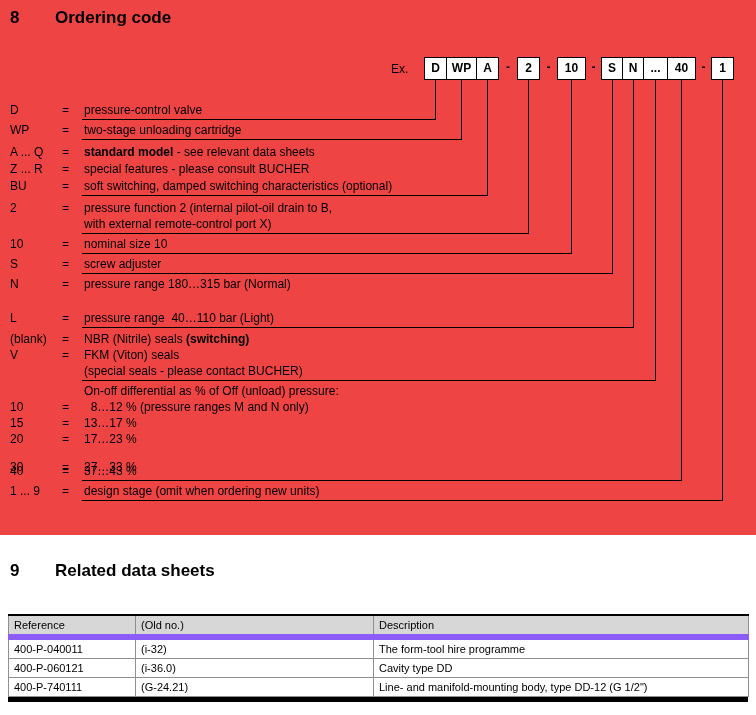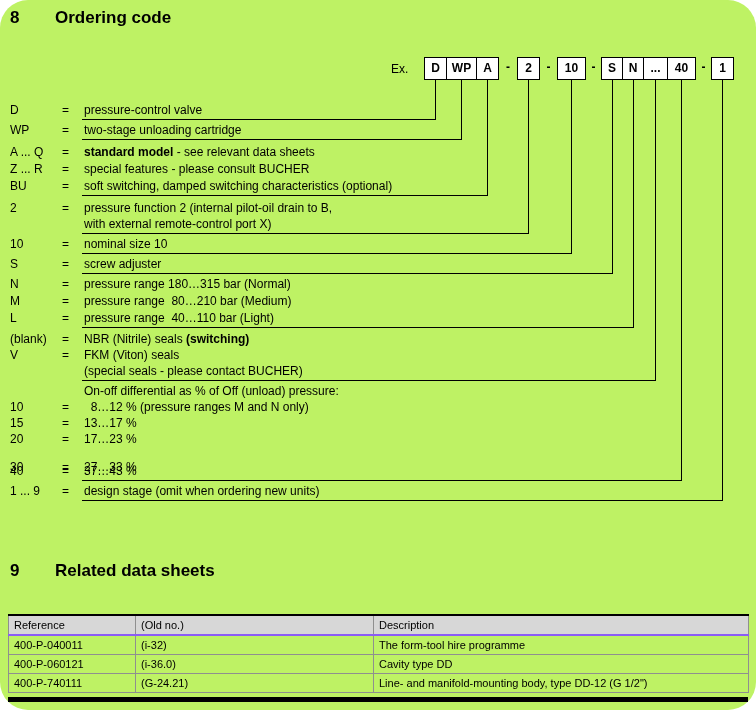--- a/index.html
+++ b/index.html
@@ -1,18 +1,18 @@
 <!DOCTYPE html>
 <html><head>
 <meta charset="utf-8">
 <style>
   * { margin:0; padding:0; box-sizing:border-box; }
   html,body { width:756px; height:715px; background:#fff; overflow:hidden;
     font-family:"Liberation Sans", sans-serif; color:#000; }
-  .page { position:relative; width:756px; height:710px; background:#bef264;border-radius:28px; }
+  .page { position:relative; width:756px; height:535px; background:#ef4444; }
 
   .heading { position:absolute; left:10px; font-size:17px; font-weight:bold; white-space:nowrap; }
   .hnum { display:inline-block; width:45px; }
 
   .ex { position:absolute; left:391px; top:62px; font-size:12px; }
 
   .box { position:absolute; top:57px; height:23px; border:1px solid #000;
     font-size:12px; font-weight:bold; text-align:center; line-height:21px; background:#fff; }
   .dash { position:absolute; top:57px; height:23px; font-size:12px; font-weight:bold;
     text-align:center; line-height:21px; }
@@ -22,21 +22,21 @@
   .ce { display:inline-block; width:22px; }
   .cont { left:84px; }
 
   .hline { position:absolute; left:82px; height:0; border-top:1px solid #000; }
   .vline { position:absolute; top:80px; width:0; border-left:1px solid #000; }
 
   .tablewrap { position:absolute; left:8px; top:614px; width:740px; }
   table { border-collapse:collapse; width:740px; font-size:11px; table-layout:fixed; }
   th, td { border:1px solid #8f8f8f; padding:3px 5px; text-align:left; font-weight:normal;
     height:13px; white-space:nowrap; overflow:hidden; }
-  thead th { background:#d7d7d7; border-top:2px solid #000; border-bottom:2px solid #8b5cf6; }
+  thead th { background:#d7d7d7; border-top:2px solid #000; border-bottom:6px solid #8b5cf6; }
   .bottombar { position:absolute; left:8px; top:697px; width:740px; height:5px; background:#000; }
 </style>
 </head>
 <body>
 
 <div class="page">
 
   <div class="heading" style="top:8px">
     <span class="hnum">8</span><span>Ordering code</span>
   </div>
@@ -102,23 +102,20 @@
   </div>
   <div class="crow" style="top:237px">
     <span class="cc">10</span><span class="ce">=</span><span class="cd">nominal size 10</span>
   </div>
   <div class="crow" style="top:257px">
     <span class="cc">S</span><span class="ce">=</span><span class="cd">screw adjuster</span>
   </div>
   <div class="crow" style="top:277px">
     <span class="cc">N</span><span class="ce">=</span><span class="cd">pressure range 180…315 bar (Normal)</span>
   </div>
-  <div class="crow" style="top:294px">
-    <span class="cc">M</span><span class="ce">=</span><span class="cd">pressure range&nbsp;&nbsp;80…210 bar (Medium)</span>
-  </div>
   <div class="crow" style="top:311px">
     <span class="cc">L</span><span class="ce">=</span><span class="cd">pressure range&nbsp;&nbsp;40…110 bar (Light)</span>
   </div>
   <div class="crow" style="top:332px">
     <span class="cc">(blank)</span><span class="ce">=</span><span class="cd"><span>NBR (Nitrile) seals </span><b>(switching)</b></span>
   </div>
   <div class="crow" style="top:348px">
     <span class="cc">V</span><span class="ce">=</span><span class="cd">FKM (Viton) seals</span>
   </div>
   <div class="crow cont" style="top:364px;left:84px">

